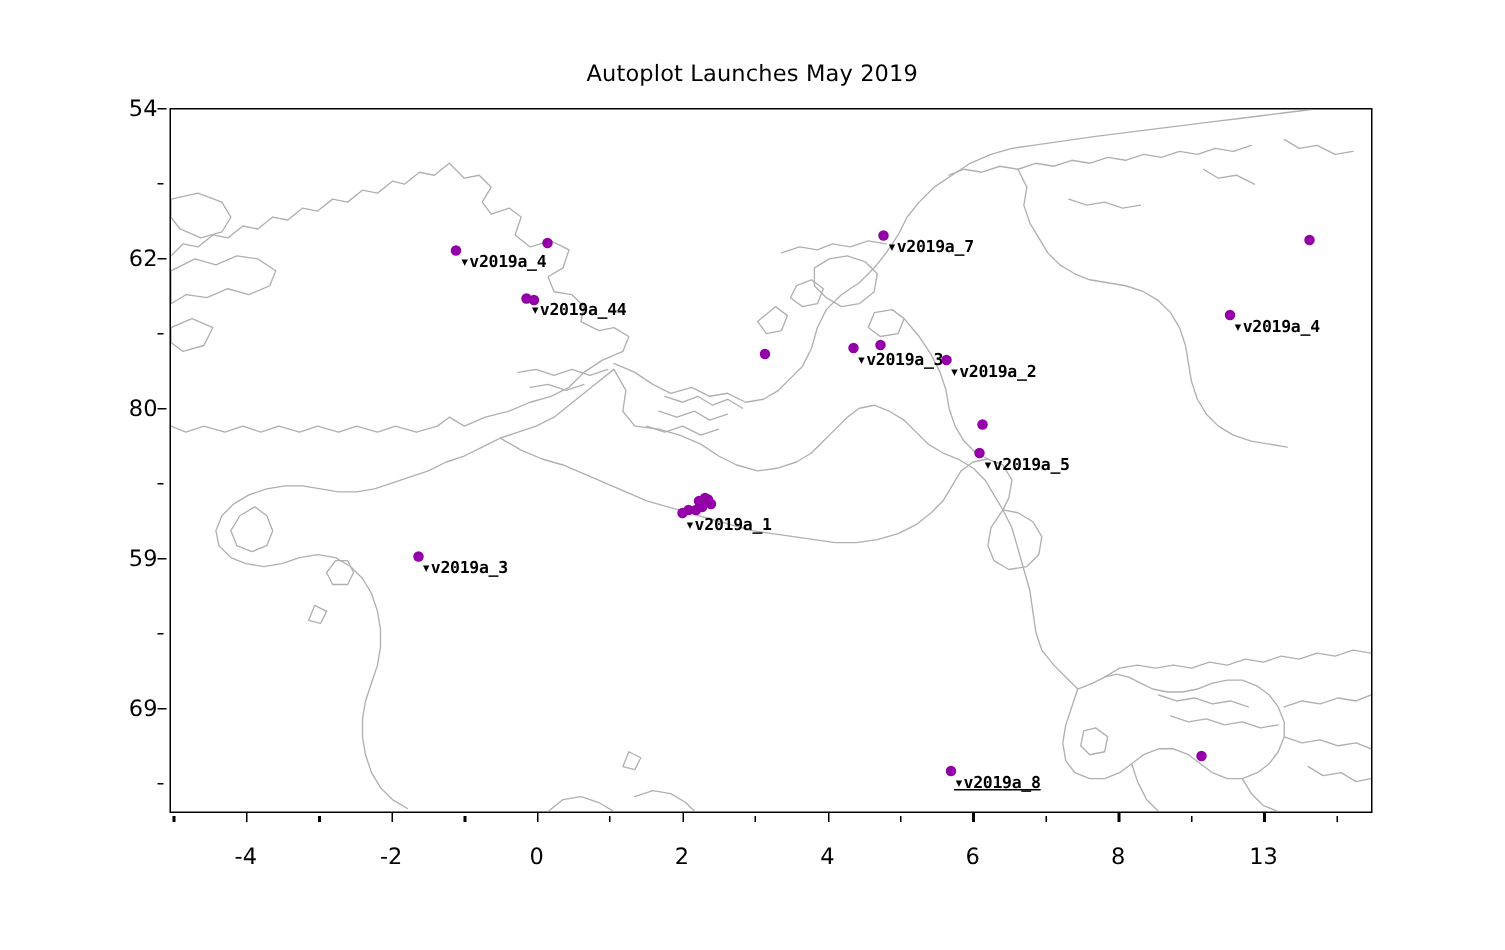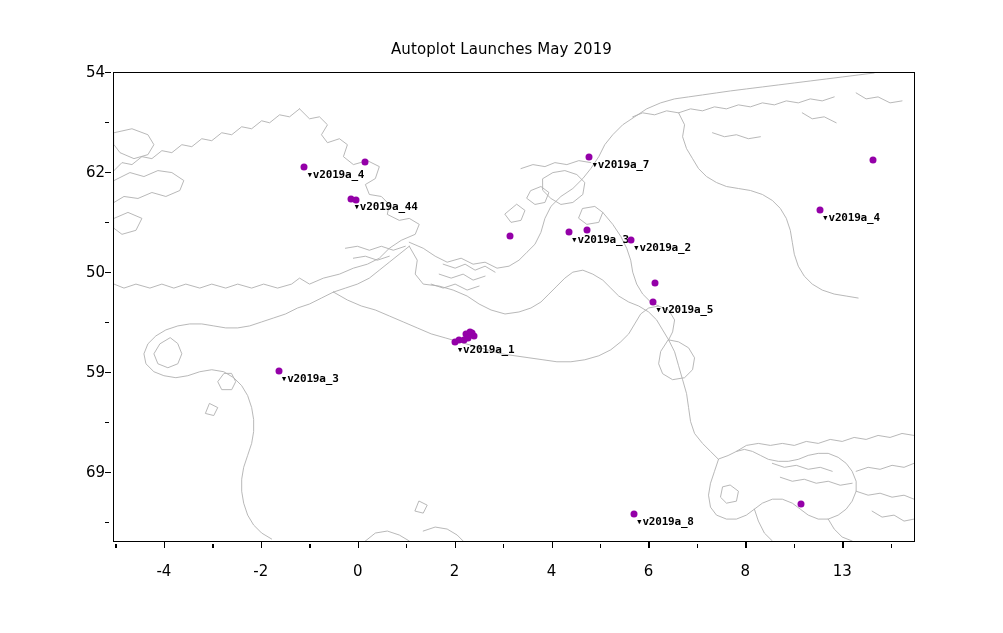--- a/index.html
+++ b/index.html
@@ -192,31 +192,31 @@
       <div class="pt" style="left: 344.545px; top: 267px; background: rgb(148, 0, 168);"></div>
       <div class="pt" style="left: 352.298px; top: 261px; background: rgb(148, 0, 168);"></div>
       <div class="pt" style="left: 356.175px; top: 259px; background: rgb(148, 0, 168);"></div>
       <div class="pt" style="left: 358.114px; top: 260px; background: rgb(148, 0, 168);"></div>
       <div class="pt" style="left: 360.052px; top: 263px; background: rgb(148, 0, 168);"></div>
       <div class="pt" style="left: 354.237px; top: 265px; background: rgb(148, 0, 168);"></div>
       <div class="pt" style="left: 350.36px; top: 267px; background: rgb(148, 0, 168);"></div>
       <div class="pt" style="left: 164.761px; top: 297.5px; background: rgb(148, 0, 168);"></div>
       <div class="ptlabel" style="left: 164.761px; top: 299.5px;">▾v2019a_3</div>
       <div class="pt" style="left: 519.967px; top: 441px; background: rgb(148, 0, 168);"></div>
-      <div class="ptlabel" style="left: 519.967px; top: 443px;">▾v2019a_8</div>
+      <div class="ptlabel" style="left: 519.967px; top: 443px; text-decoration: underline;">▾v2019a_8</div>
       <div class="pt" style="left: 686.667px; top: 431px; background: rgb(148, 0, 168);"></div>
     </div>
 
   <div id="ytickwrap">
       <div class="tick y" style="top: 400px; left: 42px;"></div>
       <div class="ylabel" style="top: 400px;">69</div>
       <div class="tick y" style="top: 300px; left: 42px;"></div>
       <div class="ylabel" style="top: 300px;">59</div>
       <div class="tick y" style="top: 200px; left: 42px;"></div>
-      <div class="ylabel" style="top: 200px;">50</div>
+      <div class="ylabel" style="top: 200px;">80</div>
       <div class="tick y" style="top: 100px; left: 42px;"></div>
       <div class="ylabel" style="top: 100px;">62</div>
       <div class="tick y" style="top: 0px; left: 42px;"></div>
       <div class="ylabel" style="top: 0px;">54</div>
       <div class="tick y minor" style="top: 450px; left: 42px;"></div>
       <div class="tick y minor" style="top: 350px; left: 42px;"></div>
       <div class="tick y minor" style="top: 250px; left: 42px;"></div>
       <div class="tick y minor" style="top: 150px; left: 42px;"></div>
       <div class="tick y minor" style="top: 50px; left: 42px;"></div>
     </div>

